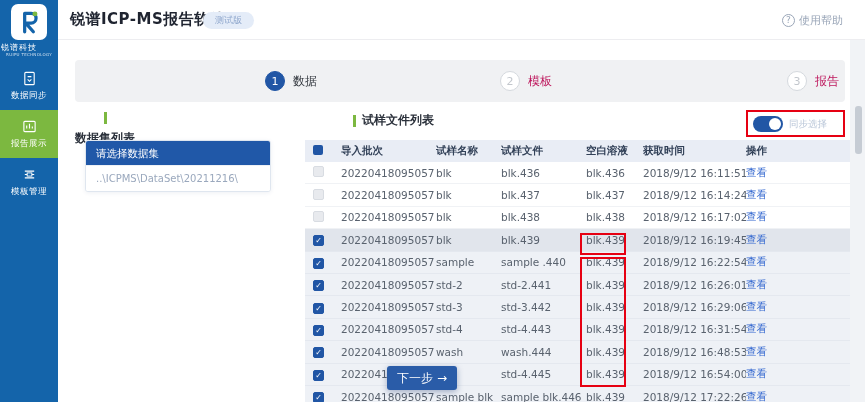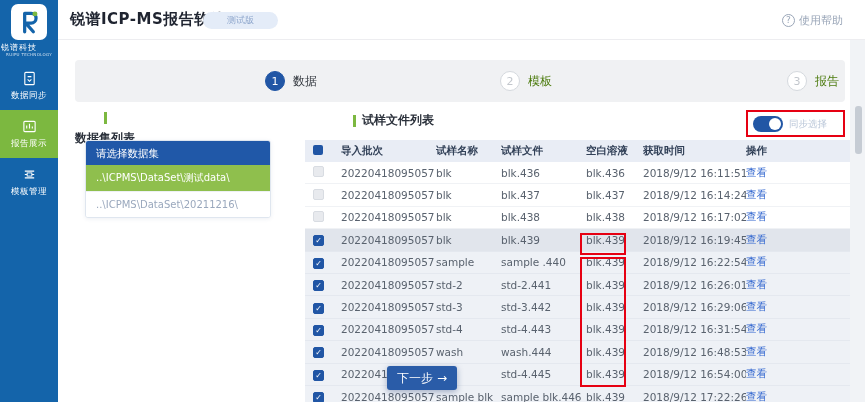--- a/index.html
+++ b/index.html
@@ -14,33 +14,33 @@
   .logo-sub { position:absolute; left:0; top:52px; width:58px; text-align:center; color:#cfe0f0; font-size:4px; letter-spacing:.3px; }
   .side-item { position:absolute; left:0; width:58px; height:48px; display:flex; flex-direction:column; align-items:center; justify-content:center; gap:4px; cursor:pointer; }
   .side-item .lbl { color:#fff; font-size:8.5px; letter-spacing:.5px; }
   .side-item.active { background:#7cb840;align-items:center; }
   .side-icon { width:15px; height:15px; }
   .side-icon svg { width:15px; height:15px; display:block; }
 
   
   .hdr { position:absolute; left:58px; top:0; width:807px; height:40px; background:#fff; border-bottom:1px solid #ededf0; z-index:4; }
   .hdr-title { position:absolute; left:12px; top:10px; font-size:15px; font-weight:bold; color:#1f2430; letter-spacing:.5px; }
-  .hdr-badge { position:absolute; left:145px; top:12px; background:#e4ecf8; color:#90a8cd; font-size:9px; padding:2px 24px; border-radius:9px; }
+  .hdr-badge { position:absolute; left:145px; top:12px; background:#e4ecf8; color:#90a8cd; font-size:9px; padding:2px 12px; border-radius:9px; }
   .hdr-help { position:absolute; right:22px; top:13px; font-size:11px; color:#9aa6b8; display:flex; align-items:center; gap:4px; cursor:pointer; }
   .q-icon { width:13px; height:13px; border:1px solid #9aa6b8; border-radius:50%; font-size:9px; line-height:11px; text-align:center; display:inline-block; }
 
   
   .right-gutter { position:absolute; left:850px; top:40px; width:15px; height:362px; background:#f1f3f6; }
   .scroll-thumb { position:absolute; left:855px; top:106px; width:7px; height:48px; background:#c6ccd4; border-radius:3px; }
 
   
   .stepper { position:absolute; left:75px; top:60px; width:770px; height:42px; background:#f0f1f3; border-radius:4px; }
   .step { position:absolute; top:11px; display:flex; align-items:center; gap:8px; cursor:pointer; }
   .step .circ { width:20px; height:20px; border-radius:50%; font-size:11px; display:flex; align-items:center; justify-content:center; background:#fff; border:1px solid #d5d9de; color:#c3c7cd; }
-  .step .slbl { font-size:12px; color:#4d7c0f; }
+  .step .slbl { font-size:12px; color:#be185d; }
   .step.active .circ { background:#2156a5; border-color:#2156a5; color:#fff; }
   .step.active .slbl { color:#33383f; }
 
   
   .ptitle { position:absolute; display:flex; align-items:center; gap:6px; font-size:12px; font-weight:bold; color:#2b313b; }
   .green-bar { width:3px; height:12px; background:#7cb840; display:inline-block; }
 
   
   .ds-box { position:absolute; left:85px; top:140px; width:186px; border:1px solid #dfe6ef; border-radius:3px; box-shadow:0 1px 4px rgba(40,70,120,.08); overflow:hidden; background:#fff; }
   .ds-head { height:24px; background:#2058a8; color:#fff; font-size:10.5px; line-height:24px; padding-left:10px; }
@@ -141,21 +141,20 @@
       <span class="slbl">报告</span>
     </div>
   </div>
 
   <div class="ptitle" style="left:75px; top:112px;flex-direction:column;">
     <span class="green-bar"></span>
     <span>数据集列表</span>
   </div>
   <div class="ds-box">
     <div class="ds-head">请选择数据集</div>
-    <div class="ds-item sel">..\ICPMS\DataSet\测试data\</div>
     <div class="ds-item unsel">..\ICPMS\DataSet\20211216\</div>
   </div>
 
   <div class="ptitle" style="left:305px; top:112px;padding-left:48px;">
     <span class="green-bar"></span>
     <span>试样文件列表</span>
   </div>
 
   <div class="toggle-wrap">
     <span class="toggle">

